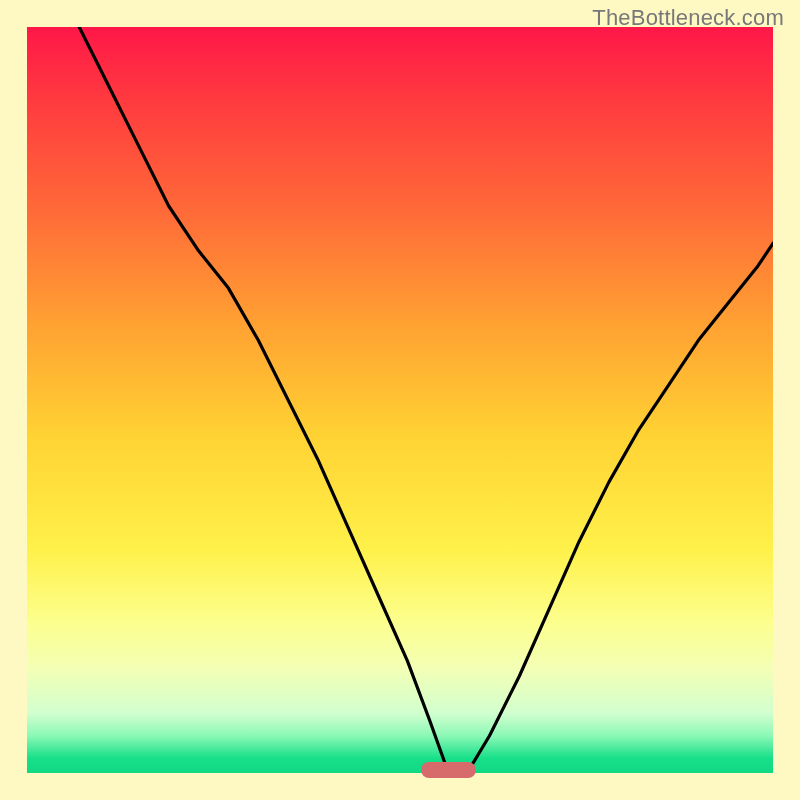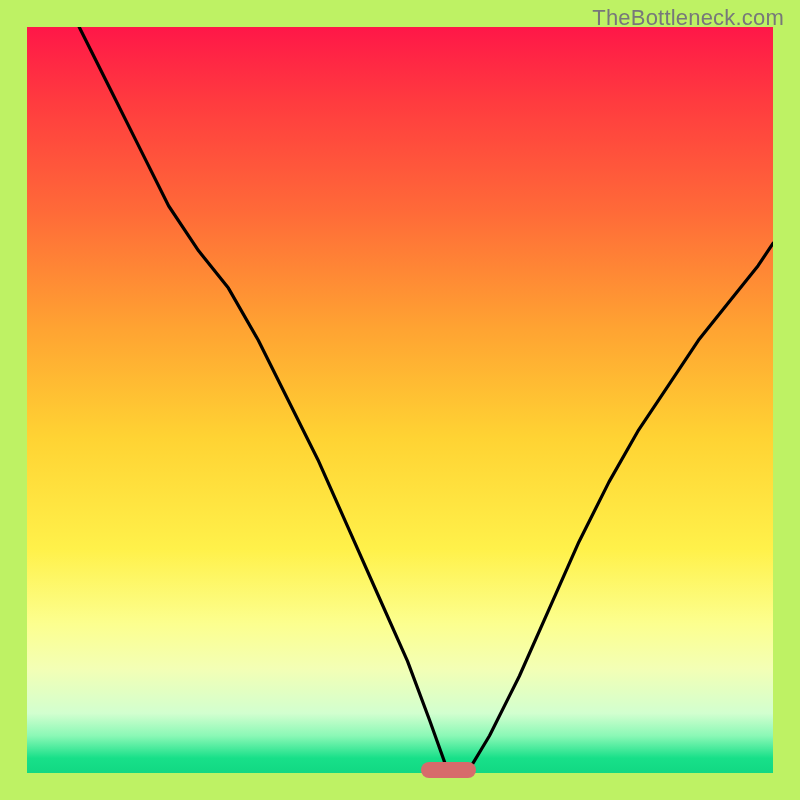--- a/index.html
+++ b/index.html
@@ -1,21 +1,21 @@
 <!DOCTYPE html>
 <html><head>
 <meta charset="utf-8">
 <style>
   * { margin: 0; padding: 0; box-sizing: border-box; }
   html, body { width: 800px; height: 800px; overflow: hidden; background: #000; }
   .outer {
     position: relative;
     width: 800px;
     height: 800px;
-    background: #bef264;
+    background: #fef9c3;
   }
   .plot {
     position: absolute;
     left: 27px;
     top: 27px;
     width: 746px;
     height: 746px;
     background: linear-gradient(to bottom,
       #ff1748 0%,
       #ff3b3f 10%,

